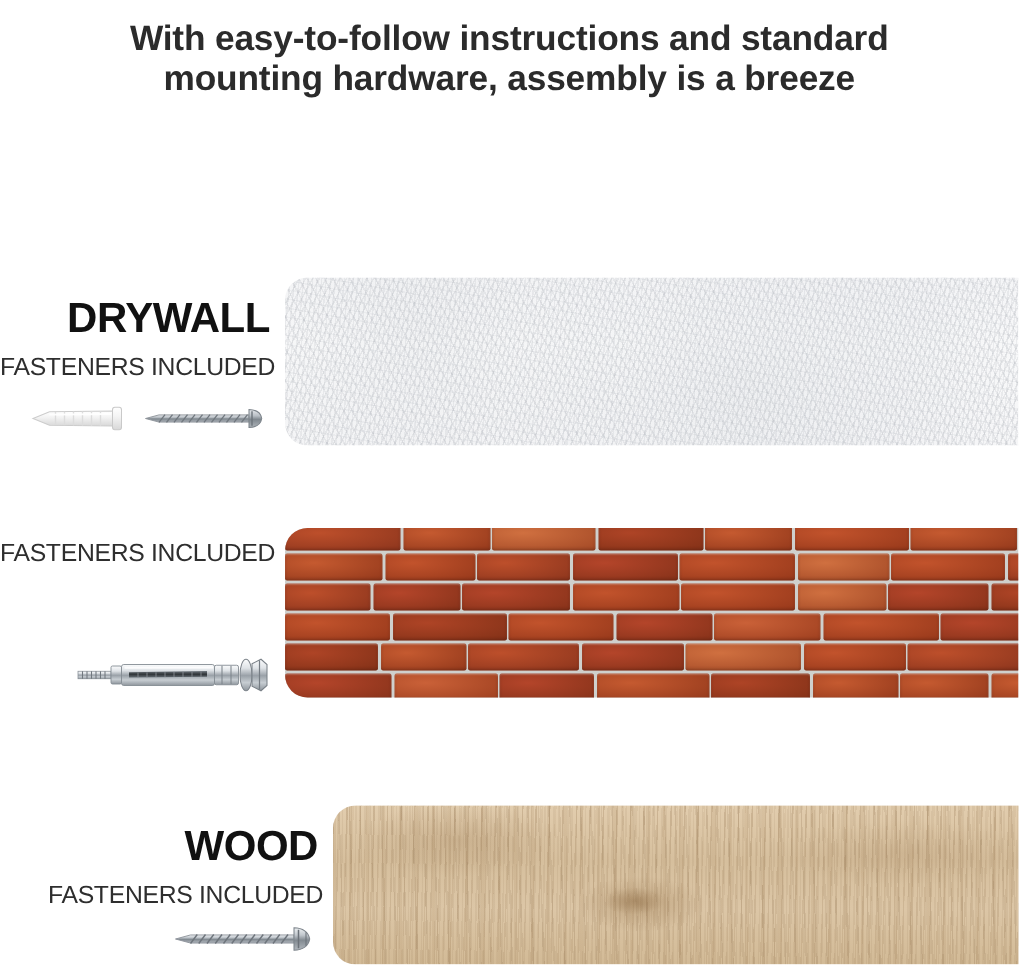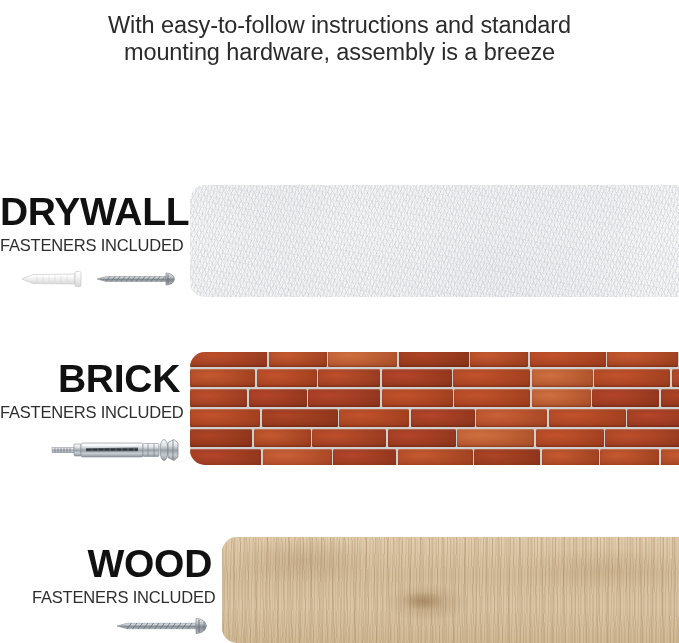--- a/index.html
+++ b/index.html
@@ -29,21 +29,21 @@
     font-weight: 700;
     font-size: 35px;
     line-height: 38px;
     letter-spacing: -0.5px;
     margin: 0;
     padding-top: 2px;
     white-space: pre-line;
   }
   .subtitle {
     color: #2b2b2b;
-    font-weight: 400;
+    font-weight: 700;
     font-size: 23.5px;
     line-height: 27px;
     letter-spacing: -0.1px;
     margin: 0;
     padding-top: 12px;
     white-space: pre-line;
   }
 
   
   .section {
@@ -62,21 +62,21 @@
     top: 0;
     width: 185px;
     height: 100%;
     text-align: right;
     padding-right: 5px;
     box-sizing: border-box;
   }
   .mat-name {
     color: #111111;
     font-weight: 700;
-    font-size: 39px;
+    font-size: 28px;
     line-height: 33px;
     letter-spacing: -0.3px;
     margin: 0;
     padding-top: 10px;
   }
   .mat-sub {
     color: #2e2e2e;
     font-weight: 400;
     font-size: 16.5px;
     line-height: 19px;
@@ -260,21 +260,20 @@
           <line x1="74" y1="5.2" x2="74" y2="14.8" stroke="#6b7279" stroke-width="0.9"></line>
         </svg>
       </span>
     </div>
   </div>
   <div class="panel tex-drywall"></div>
 </div>
 
 <div class="section sec-brick">
   <div class="label-col">
-    <div class="mat-name">BRICK</div>
     <div class="mat-sub">FASTENERS INCLUDED</div>
     <div class="hw-row hw-brick">
 
       <span>
         <svg class="hw-svg" width="130" height="26" viewBox="0 0 130 26">
           <defs>
             <linearGradient id="sleeveG" x1="0" y1="0" x2="0" y2="1">
               <stop offset="0%" stop-color="#fbfcfd"></stop>
               <stop offset="28%" stop-color="#dfe3e7"></stop>
               <stop offset="52%" stop-color="#9aa1a8"></stop>

